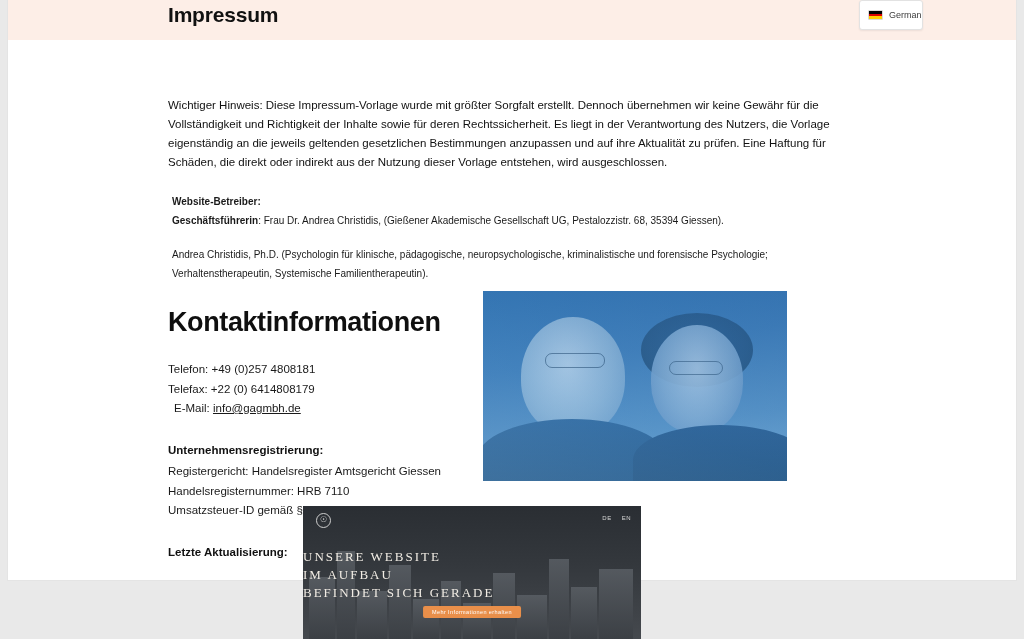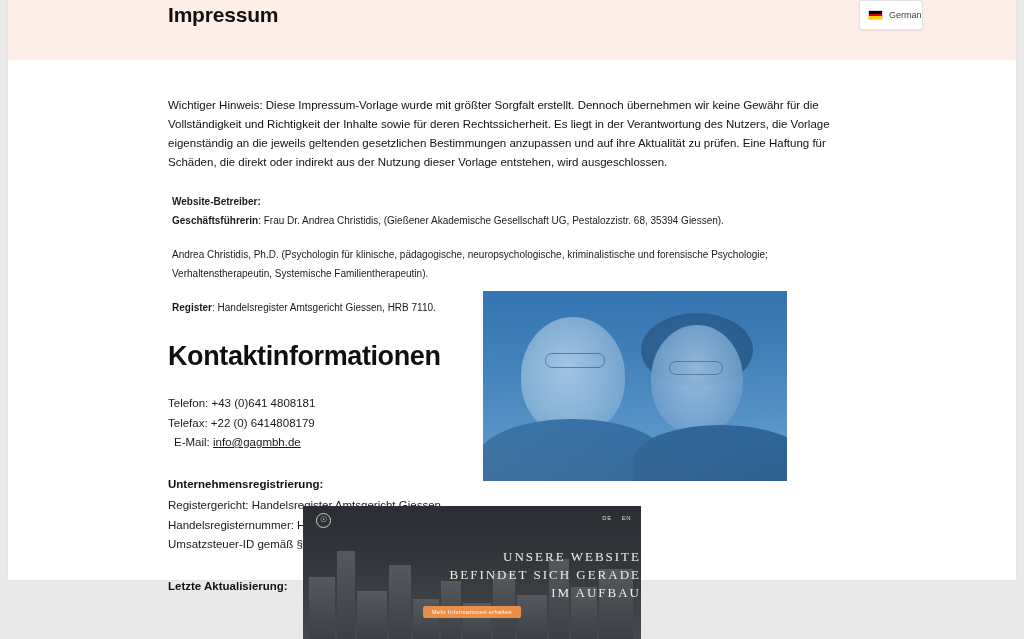--- a/index.html
+++ b/index.html
@@ -21,21 +21,21 @@
     width: 1008px;
     height: 580px;
     background: #ffffff;
     box-shadow: 0 0 0 1px rgba(0,0,0,0.02);
   }
   .header-band {
     position: absolute;
     left: 0;
     top: 0;
     width: 1008px;
-    height: 60px;
+    height: 40px;
     background: #fdeee7;
   }
   .page-title {
     position: absolute;
     left: 160px;
     top: 3px;
     font-size: 21px;
     font-weight: bold;
     color: #111111;
     letter-spacing: -0.2px;
@@ -254,21 +254,21 @@
   .sp-nav span {
     font-size: 6px;
     color: #d8d8d8;
     letter-spacing: 0.5px;
   }
   .sp-head {
     position: absolute;
     left: 0;
     right: 0;
     top: 42px;
-    text-align: right;
+    text-align: left;
     color: #f1ece4;
     font-family: "Liberation Serif", serif;
     font-size: 13px;
     letter-spacing: 2px;
     line-height: 18px;
   }
   .sp-btn {
     position: absolute;
     left: 50%;
     transform: translateX(-50%);
@@ -304,28 +304,25 @@
 
     <p class="notice">Wichtiger Hinweis: Diese Impressum-Vorlage wurde mit größter Sorgfalt erstellt. Dennoch übernehmen wir keine Gewähr für die Vollständigkeit und Richtigkeit der Inhalte sowie für deren Rechtssicherheit. Es liegt in der Verantwortung des Nutzers, die Vorlage eigenständig an die jeweils geltenden gesetzlichen Bestimmungen anzupassen und auf ihre Aktualität zu prüfen. Eine Haftung für Schäden, die direkt oder indirekt aus der Nutzung dieser Vorlage entstehen, wird ausgeschlossen.</p>
 
     <p class="block">
       <span class="label-strong">Website-Betreiber:</span><br>
       <span class="label-strong">Geschäftsführerin</span><span>: Frau Dr. Andrea Christidis, (Gießener Akademische Gesellschaft UG, Pestalozzistr. 68, 35394 Giessen).</span>
     </p>
 
     <p class="block">Andrea Christidis, Ph.D. (Psychologin für klinische, pädagogische, neuropsychologische, kriminalistische und forensische Psychologie; Verhaltenstherapeutin, Systemische Familientherapeutin).</p>
 
-    <p class="block">
-      <span class="label-strong">Register</span><span>: Handelsregister Amtsgericht Giessen, HRB 7110.</span>
-    </p>
 
     <h2 class="h2">Kontaktinformationen</h2>
 
     <div class="contact-block">
-      <span>Telefon: +43 (0)641 4808181</span><br>
+      <span>Telefon: +49 (0)257 4808181</span><br>
       <span>Telefax: +22 (0) 6414808179</span><br>
       <span class="mail-row"><span>E-Mail: </span><a href="#">info@gagmbh.de</a></span>
     </div>
 
     <div class="contact-block">
       <span class="title">Unternehmensregistrierung:</span>
       <span>Registergericht: Handelsregister Amtsgericht Giessen</span><br>
       <span>Handelsregisternummer:  HRB 7110</span><br>
       <span>Umsatzsteuer-ID gemäß § 27a UStG</span>
     </div>
@@ -365,17 +362,17 @@
   <div class="bld" style="left:268px;width:26px;height:52px;"></div>
   <div class="bld" style="left:296px;width:34px;height:70px;"></div>
 
   <div class="sp-logo">☉</div>
   <div class="sp-nav">
     <span>DE</span>
     <span>EN</span>
   </div>
   <div class="sp-head">
     <div>UNSERE WEBSITE</div>
+    <div>IM AUFBAU</div>
     <div>BEFINDET SICH GERADE</div>
-    <div>IM AUFBAU</div>
   </div>
   <div class="sp-btn">Mehr Informationen erhalten</div>
 </div>
 
 </body></html>

